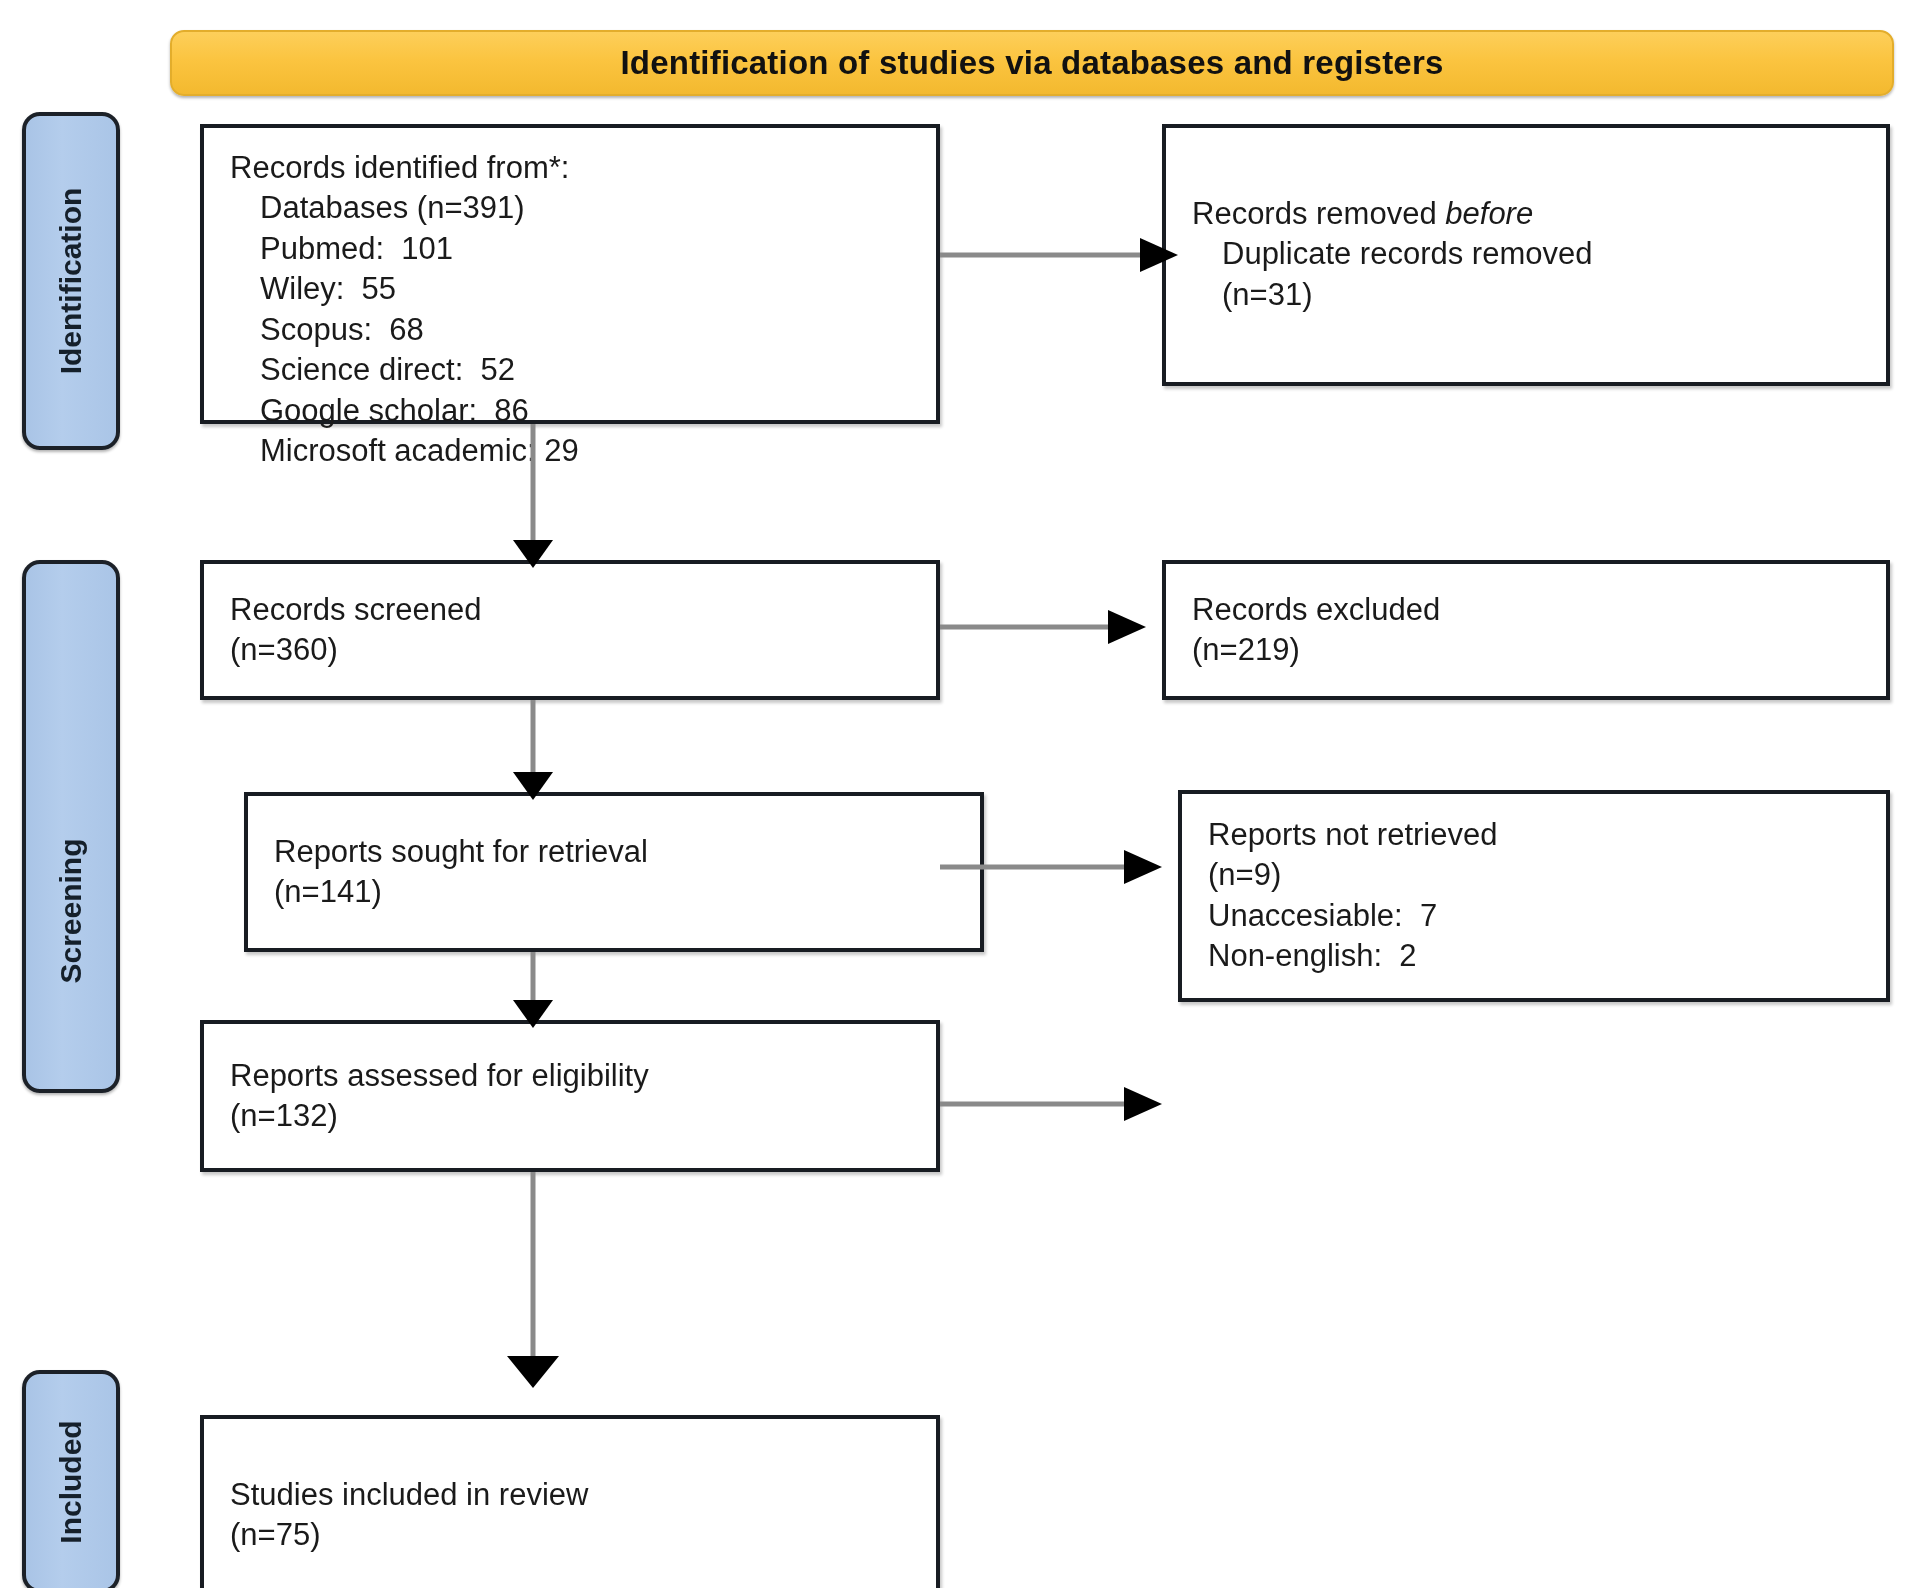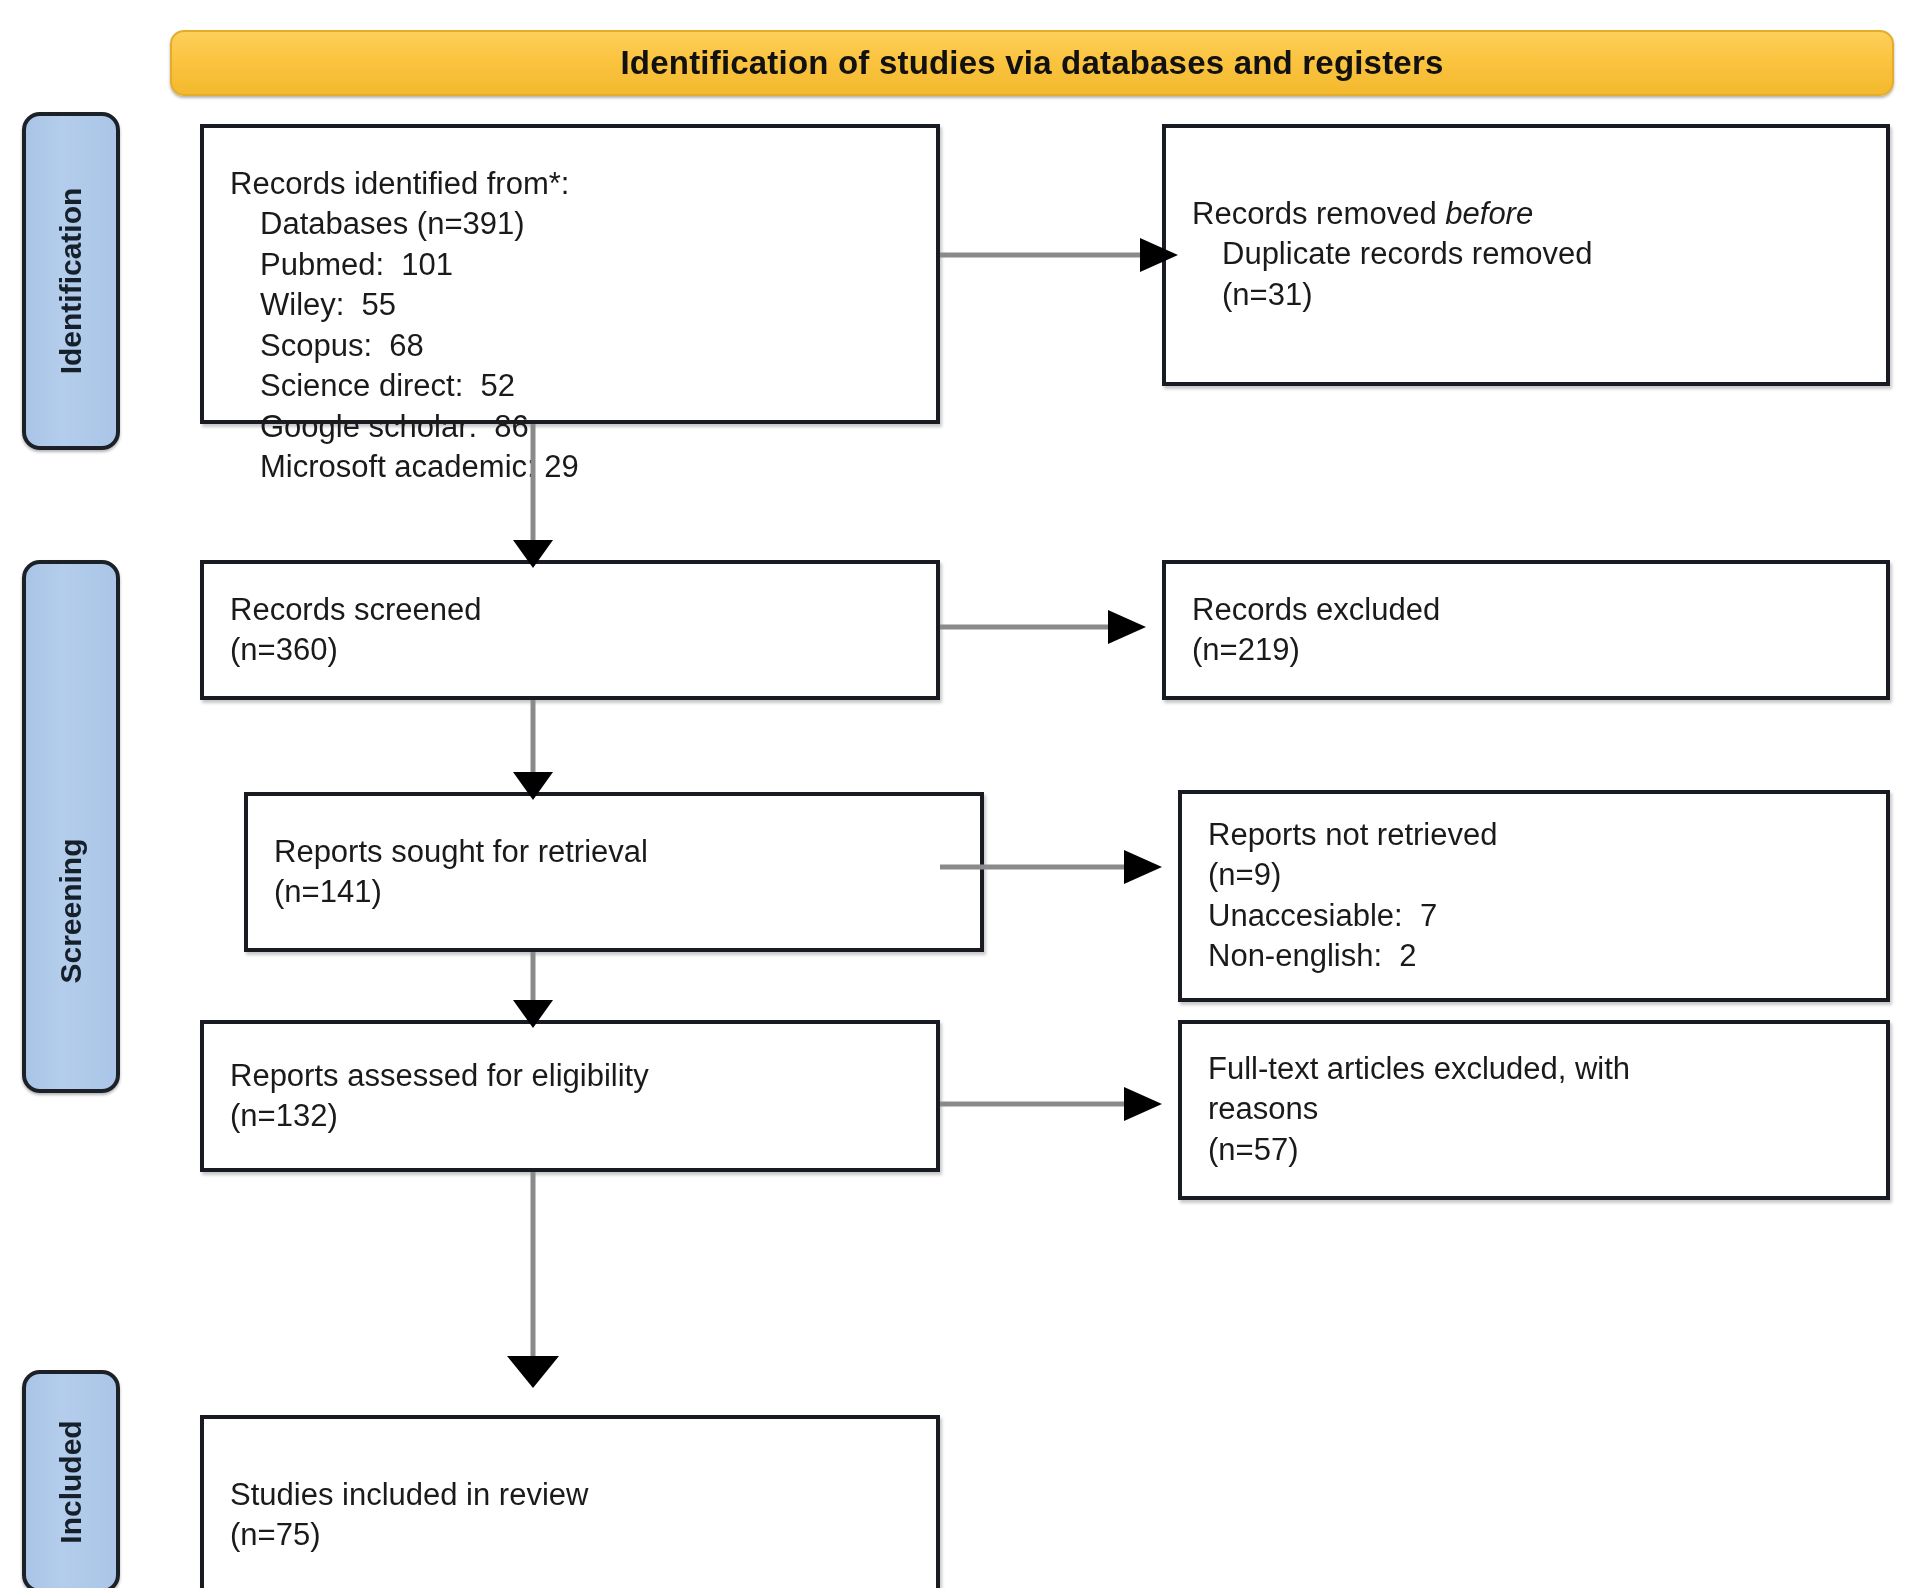--- a/index.html
+++ b/index.html
@@ -119,21 +119,21 @@
 
   <div class="pill" style="left:22px; top:548px; width:90px; height:525px;">
     <span class="pill-text anchor-low" style="top:330px;">Screening</span>
   </div>
 
   <div class="pill" style="left:22px; top:1358px; width:90px; height:215px;">
     <span class="pill-text">Included</span>
   </div>
 
   <div class="box" style="left:200px; top:112px; width:740px; height:300px;">
-    <div class="box-inner" style="top:20px;margin-top:16px;">
+    <div class="box-inner" style="top:20px;">
       <div class="line">Records identified from*:</div>
       <div class="line indent">Databases (n=391)</div>
       <div class="line indent">Pubmed:  101</div>
       <div class="line indent">Wiley:  55</div>
       <div class="line indent">Scopus:  68</div>
       <div class="line indent">Science direct:  52</div>
       <div class="line indent">Google scholar:  86</div>
       <div class="line indent">Microsoft academic: 29</div>
     </div>
   </div>
@@ -176,27 +176,20 @@
     </div>
   </div>
 
   <div class="box v-center" style="left:200px; top:1008px; width:740px; height:152px;">
     <div class="box-inner">
       <div class="line">Reports assessed for eligibility</div>
       <div class="line">(n=132)</div>
     </div>
   </div>
 
-  <div class="box v-center" style="left:1178px; top:1008px; width:712px; height:180px;">
-    <div class="box-inner">
-      <div class="line">Full-text articles excluded, with</div>
-      <div class="line">reasons</div>
-      <div class="line">(n=57)</div>
-    </div>
-  </div>
 
   <div class="box v-center" style="left:200px; top:1368px; width:740px; height:200px;margin-top:35px;">
     <div class="box-inner">
       <div class="line">Studies included in review</div>
       <div class="line">(n=75)</div>
     </div>
   </div>
 
   <svg id="connectors" viewBox="0 0 1913 1588">
 

